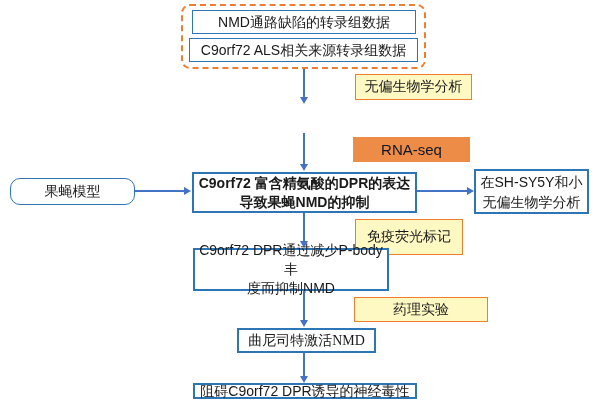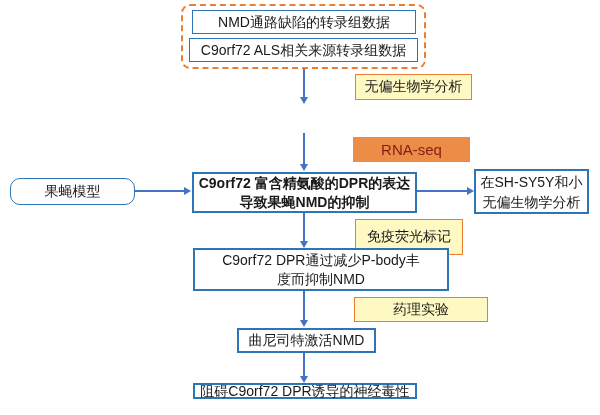--- a/index.html
+++ b/index.html
@@ -22,21 +22,21 @@
 
   .mlabel{
     position:absolute;box-sizing:border-box;background:#fef9c3;
     border:1.5px solid var(--orange,#ED7D31);
     display:flex;align-items:center;justify-content:center;
     font-size:14px;color:var(--text,#1A1A1A);white-space:nowrap;
   }
 
   .fill-label{
     position:absolute;box-sizing:border-box;
-    background:var(--orange-fill,#ED8C46);color:#7f1d1d;
+    background:var(--orange-fill,#ED8C46);color:#0f172a;
     display:flex;align-items:center;justify-content:center;
     font-size:15px;white-space:nowrap;
   }
 
   .varrow{position:absolute;width:2px;background:currentColor;color:var(--arrow-blue,#4472C4);}
   .varrow::after{
     content:"";position:absolute;left:-3.5px;bottom:-7px;
     border:4.5px solid transparent;border-bottom:0;
     border-top:7px solid currentColor;
   }
@@ -51,23 +51,23 @@
   #dashed-inputs{left:181px;top:4px;width:245px;height:65px;}
   #n-input1{left:192px;top:10px;width:224px;height:24px;}
   #n-input2{left:189px;top:38px;width:229px;height:24px;}
   #l-analysis{left:355px;top:74px;width:117px;height:26px;}
   #n-finding1{left:191px;top:104px;width:221px;height:28px;}
   #l-rnaseq{left:353px;top:137px;width:117px;height:25px;}
   #n-model{left:10px;top:178px;width:125px;height:27px;border-radius:10px;}
   #n-finding2{left:192px;top:172px;width:225px;height:41px;font-weight:bold;}
   #n-validation{left:474px;top:169px;width:115px;height:45px;line-height:20px;}
   #l-immuno{left:355px;top:219px;width:108px;height:36px;}
-  #n-finding3{left:193px;top:248px;width:256px;height:43px;}
+  #n-finding3{left:193px;top:248px;width:196px;height:43px;}
   #l-pharma{left:354px;top:297px;width:134px;height:25px;}
-  #n-finding4{left:237px;top:328px;width:139px;height:25px;}
+  #n-finding4{left:237px;top:328px;width:139px;height:25px;font-family:Liberation Serif, serif;}
   #n-outcome{left:193px;top:383px;width:224px;height:16px;}
 
   #a1{left:303px;top:69px;height:28px;}
   #a2{left:303px;top:133px;height:31px;}
   #a3{left:303px;top:213px;height:28px;}
   #a4{left:303px;top:291px;height:29px;}
   #a5{left:303px;top:353px;height:23px;}
   #h1{left:135px;top:190px;width:49px;}
   #h2{left:417px;top:190px;width:50px;}
 </style>

